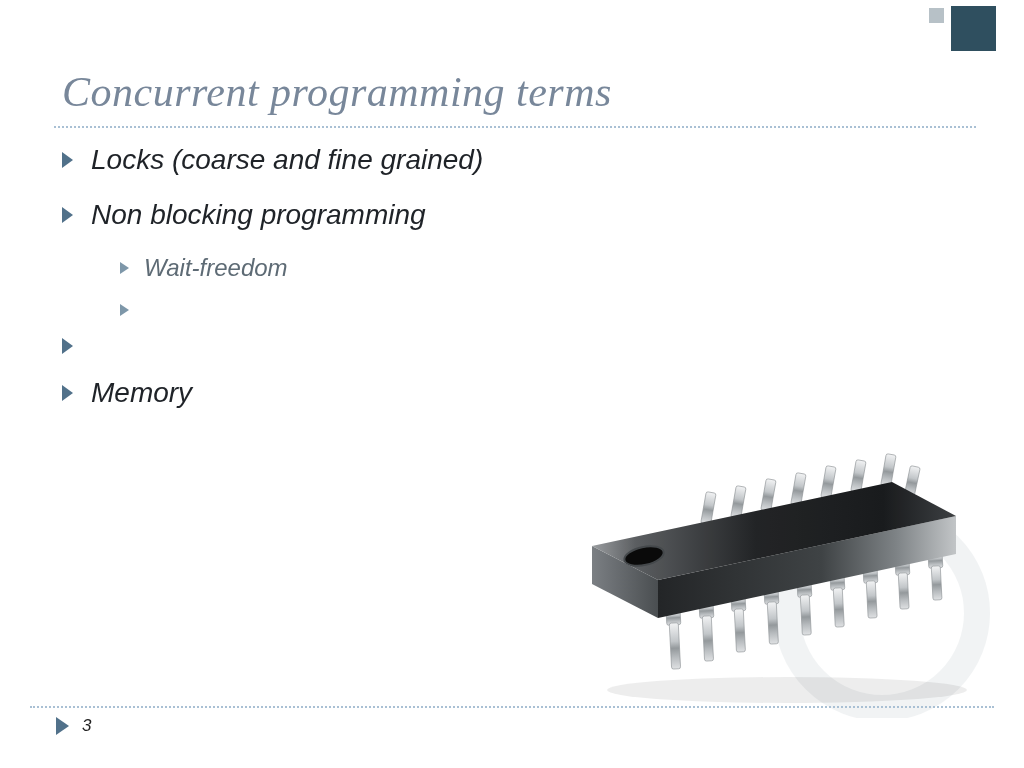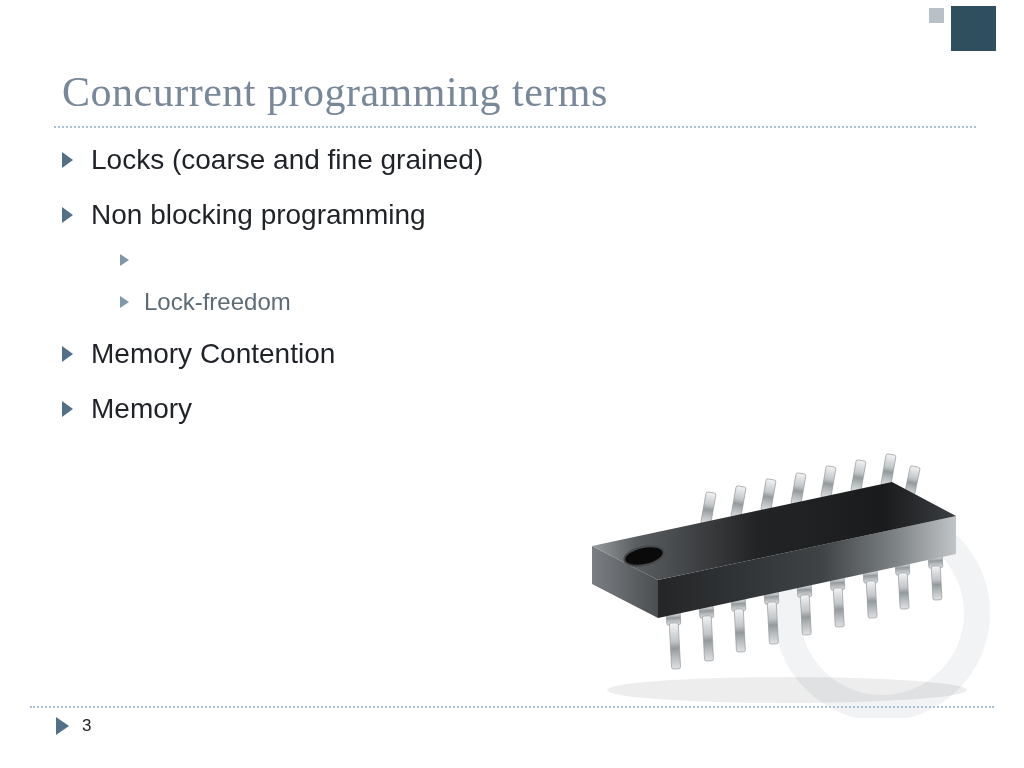--- a/index.html
+++ b/index.html
@@ -1,18 +1,18 @@
 <!DOCTYPE html>
 <html style="--accent-dark: #2F4F5F; --accent-light: #B7C1C7; --title-color: #78879A; --bullet-color: #51718A; --subtext-color: #5E6B75;"><head>
 <meta charset="utf-8">
 <style>
   html,body{margin:0;padding:0;background:#e9e9e9;}
   .slide{
     position:relative;width:1024px;height:768px;background:#ffffff;
-    font-family:"Liberation Sans",sans-serif;overflow:hidden;margin:0 auto;
+    font-family:"Liberation Sans",sans-serif;overflow:hidden;margin:0 auto;font-style:italic;
   }
   
   .sq-small{position:absolute;top:8px;right:80px;width:15px;height:15px;background:var(--accent-light,#B7C1C7);}
   .sq-large{position:absolute;top:6px;right:28px;width:45px;height:45px;background:var(--accent-dark,#2F4F5F);}
   
   .title{
     position:absolute;left:62px;top:68px;margin:0;
     font-family:"Liberation Serif","DejaVu Serif",serif;font-weight:400;
     font-size:42px;letter-spacing:.5px;color:var(--title-color,#78879A);
     white-space:nowrap;
@@ -53,28 +53,27 @@
     <li class="l1">
       <span class="tri"></span>
       <span>Locks (coarse and fine grained)</span>
     </li>
     <li class="l1">
       <span class="tri"></span>
       <span>Non blocking programming</span>
     </li>
     <li class="l2">
       <span class="tri"></span>
+      <span>Wait-freedom</span>
     </li>
     <li class="l2">
       <span class="tri"></span>
-      <span>Lock-freedom</span>
     </li>
     <li class="l1">
       <span class="tri"></span>
-      <span>Memory Contention</span>
     </li>
     <li class="l1">
       <span class="tri"></span>
       <span>Memory</span>
     </li>
   </ul>
 
   <svg class="chip" viewBox="0 0 440 300" xmlns="http://www.w3.org/2000/svg" aria-hidden="true">
     <defs>
       <linearGradient id="gTop" x1="0" y1="0" x2="1" y2="0">

